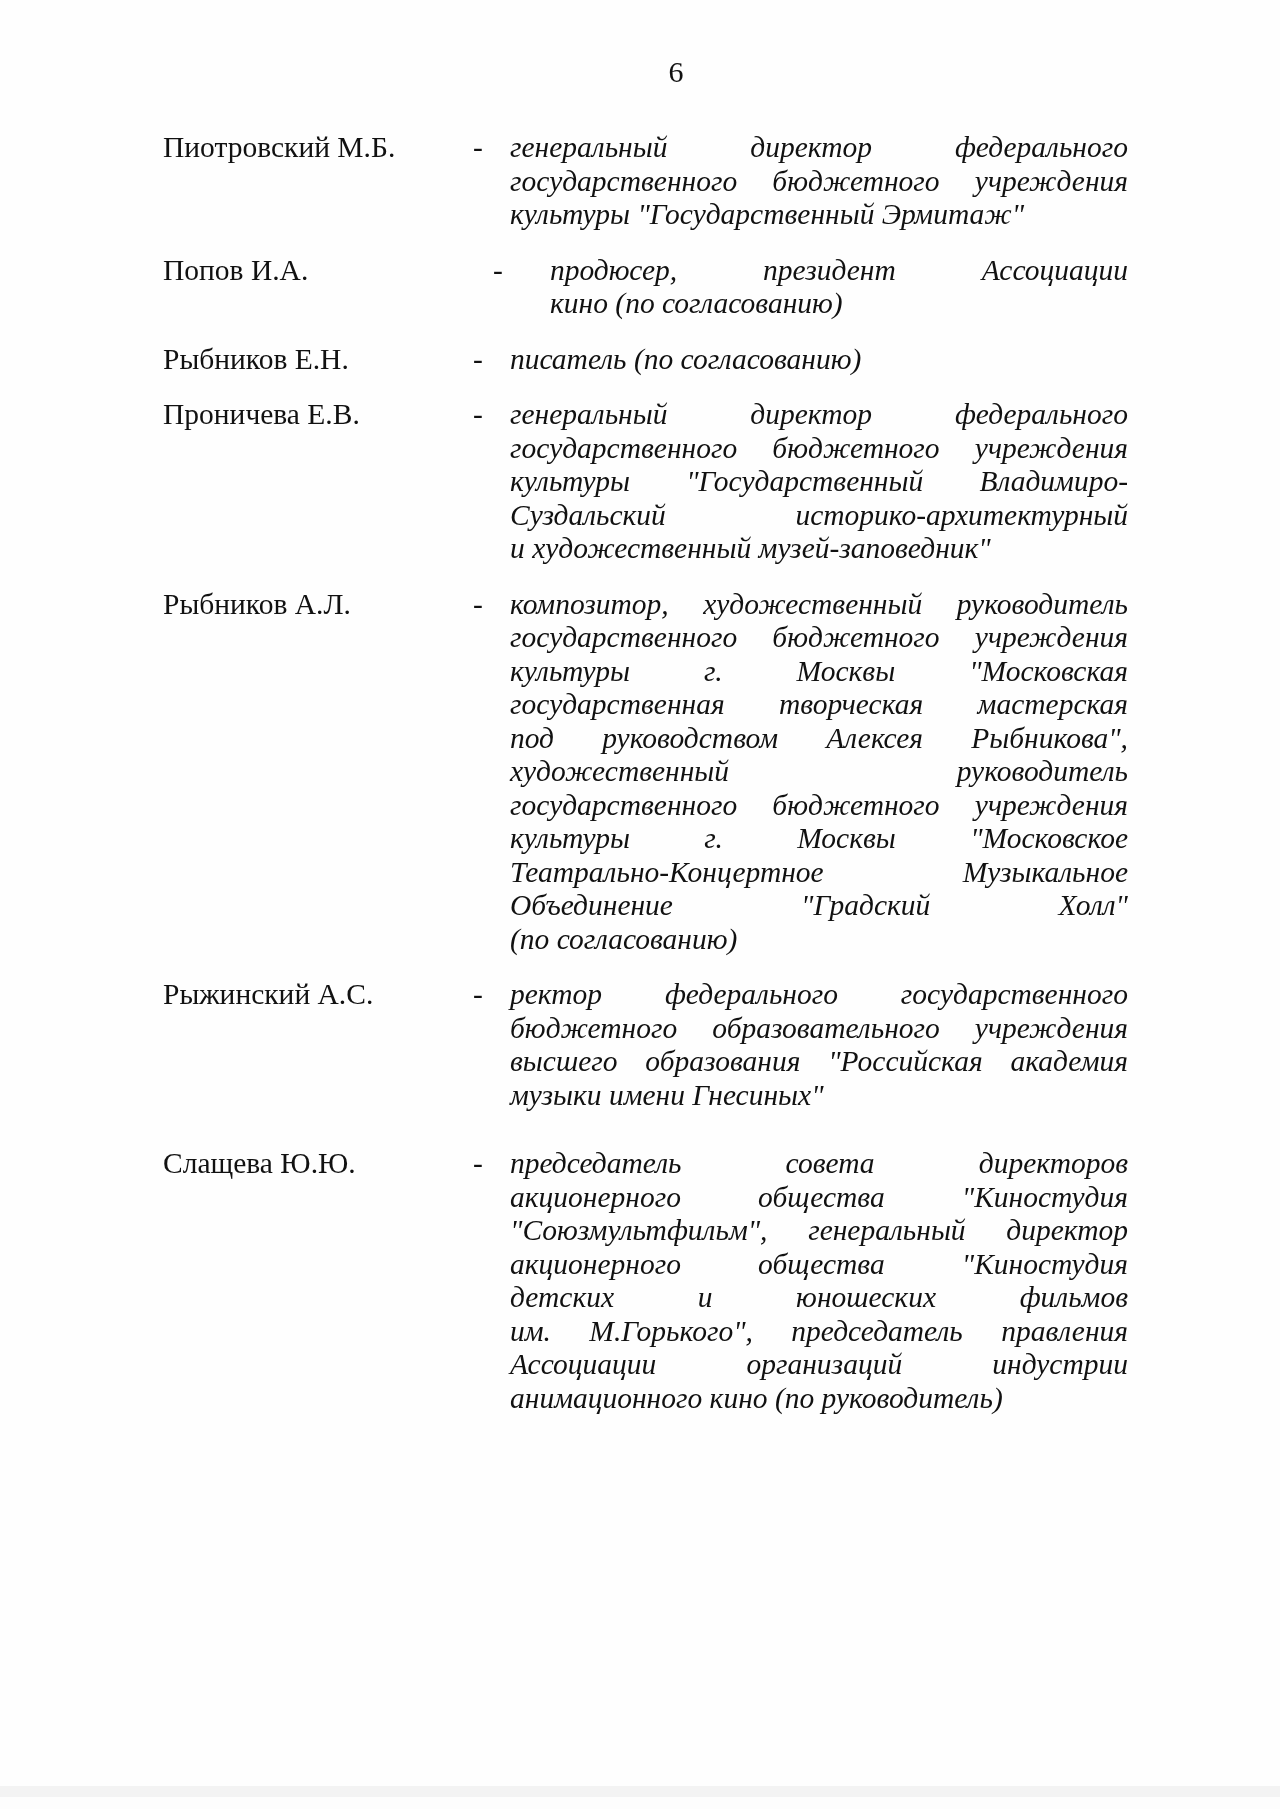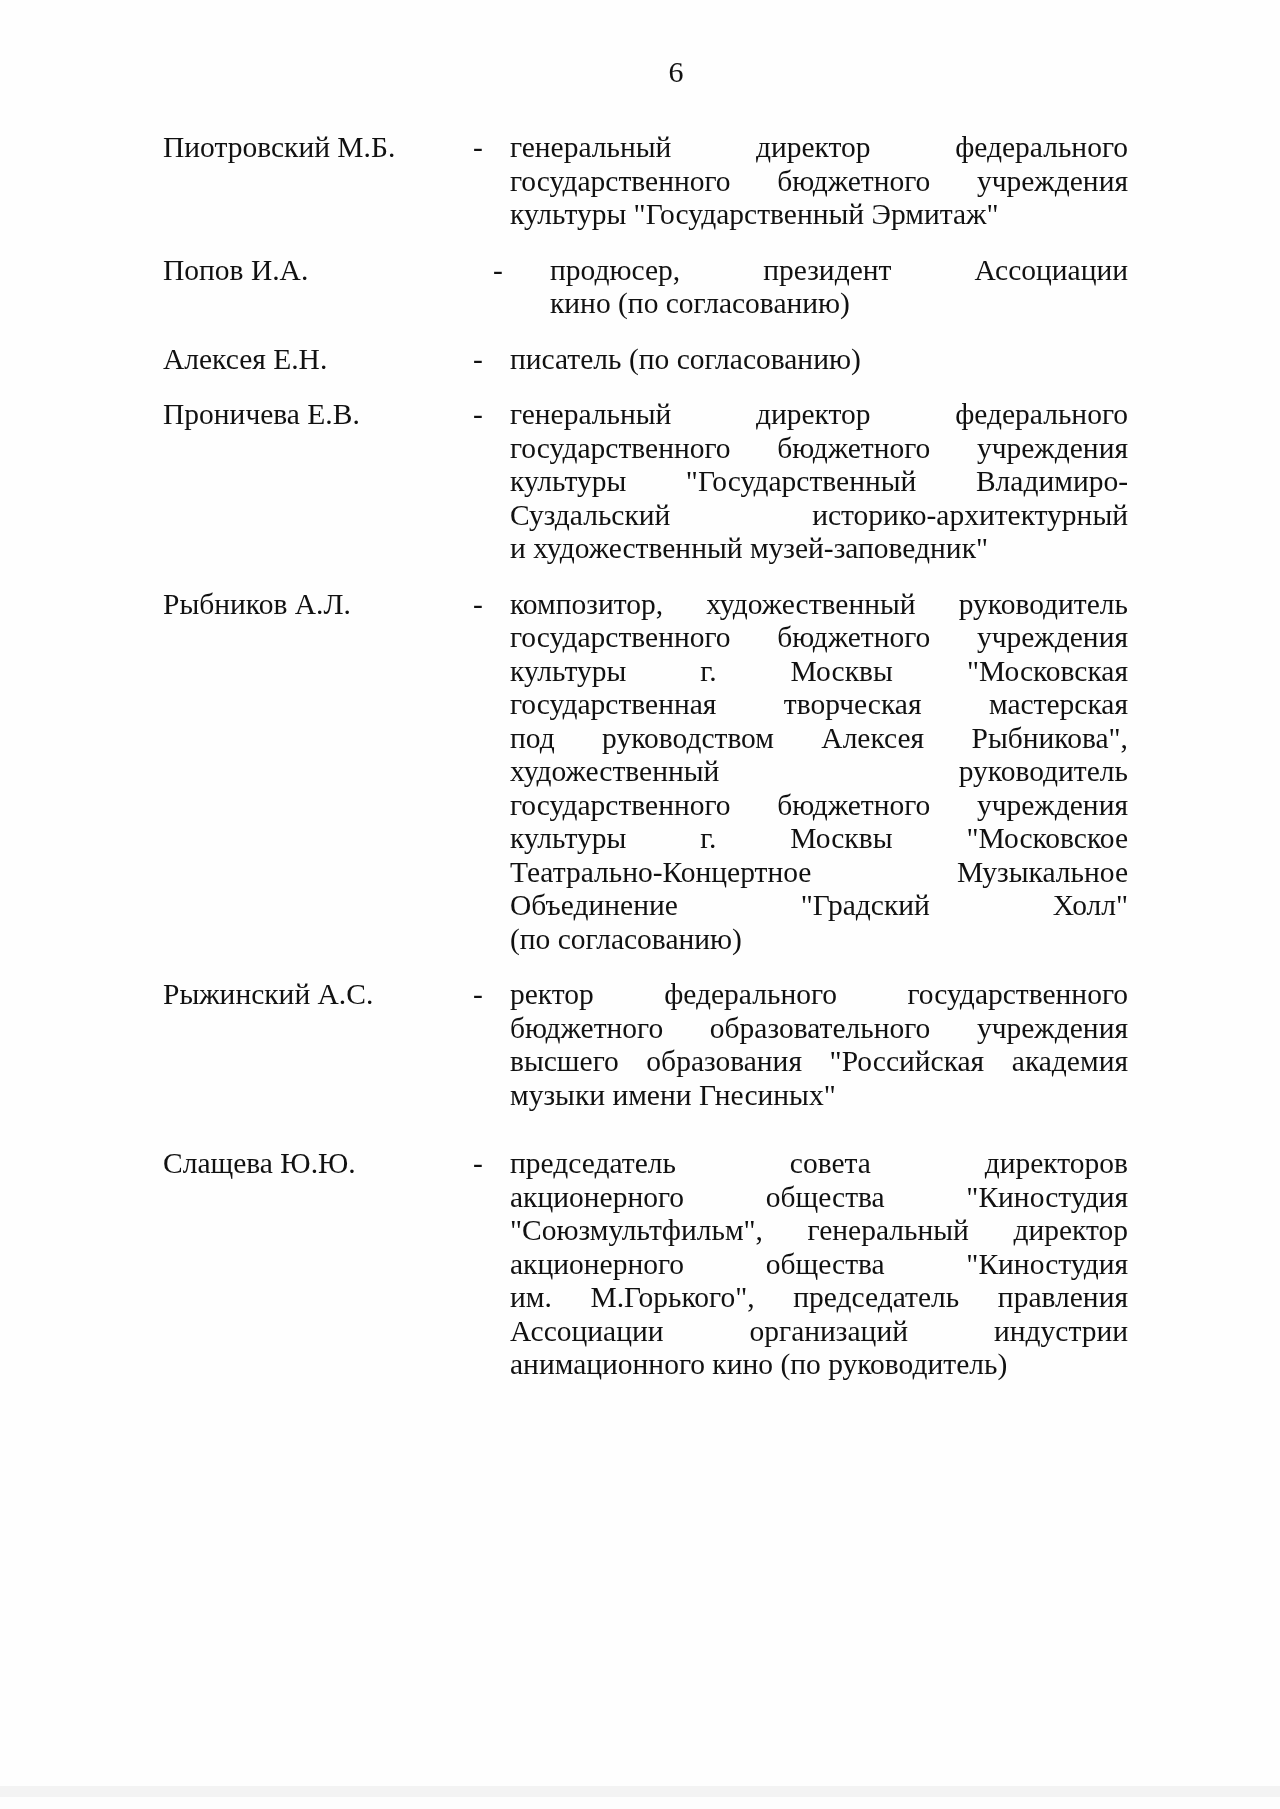--- a/index.html
+++ b/index.html
@@ -59,20 +59,21 @@
       flex: 1 1 auto;
       width: 617px;
       text-align: justify;
       text-align-last: left;
     }
     .entry-desc .ln {
       display: block;
       text-align: justify;
       text-align-last: justify;
       white-space: nowrap;
+      font-style: italic;
     }
     .entry-desc .ln.last {
       text-align-last: left;
     }
     .bottom-strip {
       position: absolute;
       left: 0;
       top: 1786px;
       width: 1280px;
       height: 11px;
@@ -108,21 +109,21 @@
     <div class="entry" style="margin-bottom:22px;gap:20px;">
       <div class="entry-name">Попов И.А.</div>
       <div class="entry-dash">-</div>
       <div class="entry-desc">
         <span class="ln">продюсер, президент Ассоциации</span>
         <span class="ln last">кино (по согласованию)</span>
       </div>
     </div>
 
     <div class="entry" style="margin-bottom:22px;">
-      <div class="entry-name">Алексея Е.Н.</div>
+      <div class="entry-name">Рыбников Е.Н.</div>
       <div class="entry-dash">-</div>
       <div class="entry-desc">
         <span class="ln last">писатель (по согласованию)</span>
       </div>
     </div>
 
     <div class="entry" style="margin-bottom:22px;">
       <div class="entry-name">Проничева Е.В.</div>
       <div class="entry-dash">-</div>
       <div class="entry-desc">
@@ -164,20 +165,21 @@
     </div>
 
     <div class="entry">
       <div class="entry-name">Слащева Ю.Ю.</div>
       <div class="entry-dash">-</div>
       <div class="entry-desc">
         <span class="ln">председатель совета директоров</span>
         <span class="ln">акционерного общества "Киностудия</span>
         <span class="ln">"Союзмультфильм", генеральный директор</span>
         <span class="ln">акционерного общества "Киностудия</span>
+        <span class="ln">детских и юношеских фильмов</span>
         <span class="ln">им. М.Горького", председатель правления</span>
         <span class="ln">Ассоциации организаций индустрии</span>
         <span class="ln last">анимационного кино (по руководитель)</span>
       </div>
     </div>
 
   </div>
 </div>
 
 <div class="bottom-strip"></div>

